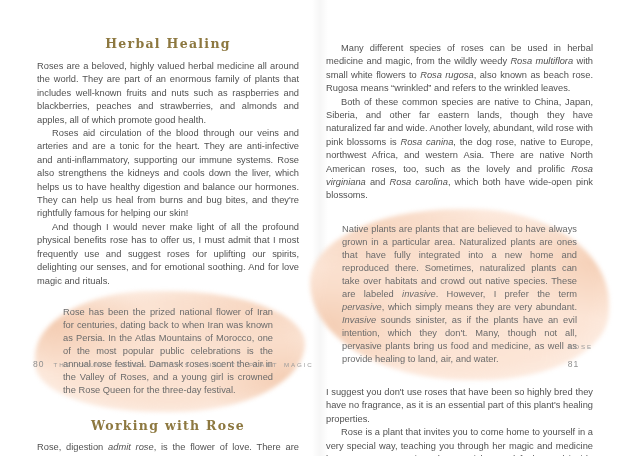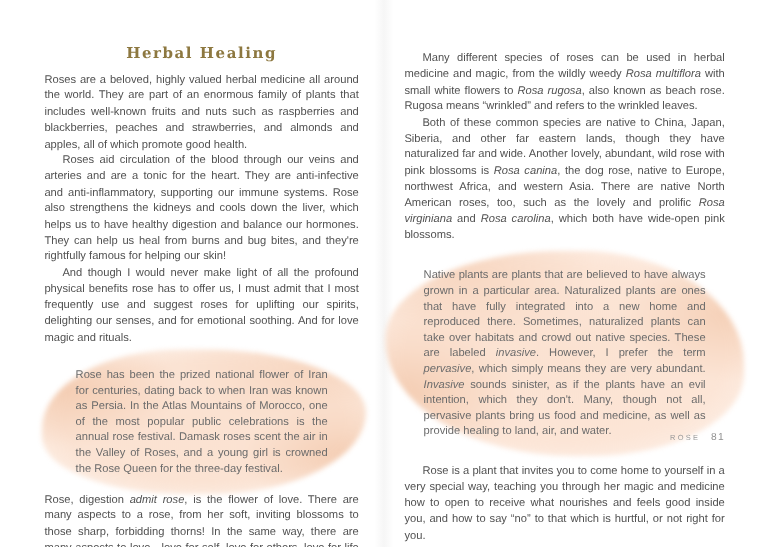--- a/index.html
+++ b/index.html
@@ -20,21 +20,21 @@
     pointer-events: none;
   }
   .page {
     position: absolute;
     top: 0;
     width: 320px;
     height: 396px;
     box-sizing: border-box;
   }
   .page-left  { left: 0;   padding: 36px 21px 0 37px; }
-  .page-right { left: 312px; padding: 42px 28px 0 25px; }
+  .page-right { left: 301px; padding: 42px 28px 0 25px; }
 
   h2.section-heading {
     font-family: "DejaVu Serif", serif;
     font-weight: 700;
     font-size: 12.5px;
     letter-spacing: 1.3px;
     color: #8d7840;
     text-align: center;
     margin: 0 0 9px 0;
   }
@@ -93,21 +93,21 @@
   }
 
   .running-footer {
     position: absolute;
     bottom: 27px;
     display: flex;
     align-items: baseline;
     gap: 9px;
   }
   .running-footer.fl { left: 33px; }
-  .running-footer.fr { right: 28px; }
+  .running-footer.fr { right: 28px; flex-direction: column; }
   .folio {
     font-size: 8.5px;
     letter-spacing: 1px;
     color: #8f8f8f;
   }
   .running-title {
     font-size: 6.2px;
     letter-spacing: 1.9px;
     word-spacing: 2px;
     color: #9b9b9b;
@@ -120,31 +120,37 @@
 <div class="spread">
 
   <div class="page page-left">
     <h2 class="section-heading">Herbal Healing</h2>
     <p class="body-par"><span>Roses are a beloved, highly valued herbal medicine all around the world. They are part of an enormous family of plants that includes well-known fruits and nuts such as raspberries and blackberries, peaches and strawberries, and almonds and apples, all of which promote good health.</span></p>
     <p class="body-par indent"><span>Roses aid circulation of the blood through our veins and arteries and are a tonic for the heart. They are anti-infective and anti-inflammatory, supporting our immune systems. Rose also strengthens the kidneys and cools down the liver, which helps us to have healthy digestion and balance our hormones. They can help us heal from burns and bug bites, and they're rightfully famous for helping our skin!</span></p>
     <p class="body-par indent"><span>And though I would never make light of all the profound physical benefits rose has to offer us, I must admit that I most frequently use and suggest roses for uplifting our spirits, delighting our senses, and for emotional soothing. And for love magic and rituals.</span></p>
     <div class="callout callout-left">
       <p><span>Rose has been the prized national flower of Iran for centuries, dating back to when Iran was known as Persia. In the Atlas Mountains of Morocco, one of the most popular public celebrations is the annual rose festival. Damask roses scent the air in the Valley of Roses, and a young girl is crowned the Rose Queen for the three-day festival.</span></p>
     </div>
+    <h2 class="section-heading lower">Working with Rose</h2>
     <p class="body-par"><span>Rose, digestion </span><em>admit rose</em><span>, is the flower of love. There are many aspects to a rose, from her soft, inviting blossoms to those sharp, forbidding thorns! In the same way, there are many aspects to love—love for self, love for others, love for life—and rose helps us feel them all!</span></p>
+    <div class="running-footer fl">
+      <span class="folio">80</span>
+      <span class="running-title">THE YOUNG GREEN WITCH'S GUIDE TO PLANT MAGIC</span>
+    </div>
   </div>
 
   <div class="gutter"></div>
 
   <div class="page page-right">
     <p class="body-par indent"><span>Many different species of roses can be used in herbal medicine and magic, from the wildly weedy </span><em>Rosa multiflora</em><span> with small white flowers to </span><em>Rosa rugosa</em><span>, also known as beach rose. Rugosa means “wrinkled” and refers to the wrinkled leaves.</span></p>
     <p class="body-par indent"><span>Both of these common species are native to China, Japan, Siberia, and other far eastern lands, though they have naturalized far and wide. Another lovely, abundant, wild rose with pink blossoms is </span><em>Rosa canina</em><span>, the dog rose, native to Europe, northwest Africa, and western Asia. There are native North American roses, too, such as the lovely and prolific </span><em>Rosa virginiana</em><span> and </span><em>Rosa carolina</em><span>, which both have wide-open pink blossoms.</span></p>
     <div class="callout callout-right">
       <p><span>Native plants are plants that are believed to have always grown in a particular area. Naturalized plants are ones that have fully integrated into a new home and reproduced there. Sometimes, naturalized plants can take over habitats and crowd out native species. These are labeled </span><em>invasive</em><span>. However, I prefer the term </span><em>pervasive</em><span>, which simply means they are very abundant. </span><em>Invasive</em><span> sounds sinister, as if the plants have an evil intention, which they don't. Many, though not all, pervasive plants bring us food and medicine, as well as provide healing to land, air, and water.</span></p>
     </div>
+    <p class="body-par"><span>I suggest you don't use roses that have been so highly bred they have no fragrance, as it is an essential part of this plant's healing properties.</span></p>
     <p class="body-par indent"><span>Rose is a plant that invites you to come home to yourself in a very special way, teaching you through her magic and medicine how to open to receive what nourishes and feels good inside you, and how to say “no” to that which is hurtful, or not right for you.</span></p>
     <div class="running-footer fr">
       <span class="running-title">ROSE</span>
       <span class="folio">81</span>
     </div>
   </div>
 
 </div>
 
 </body></html>

